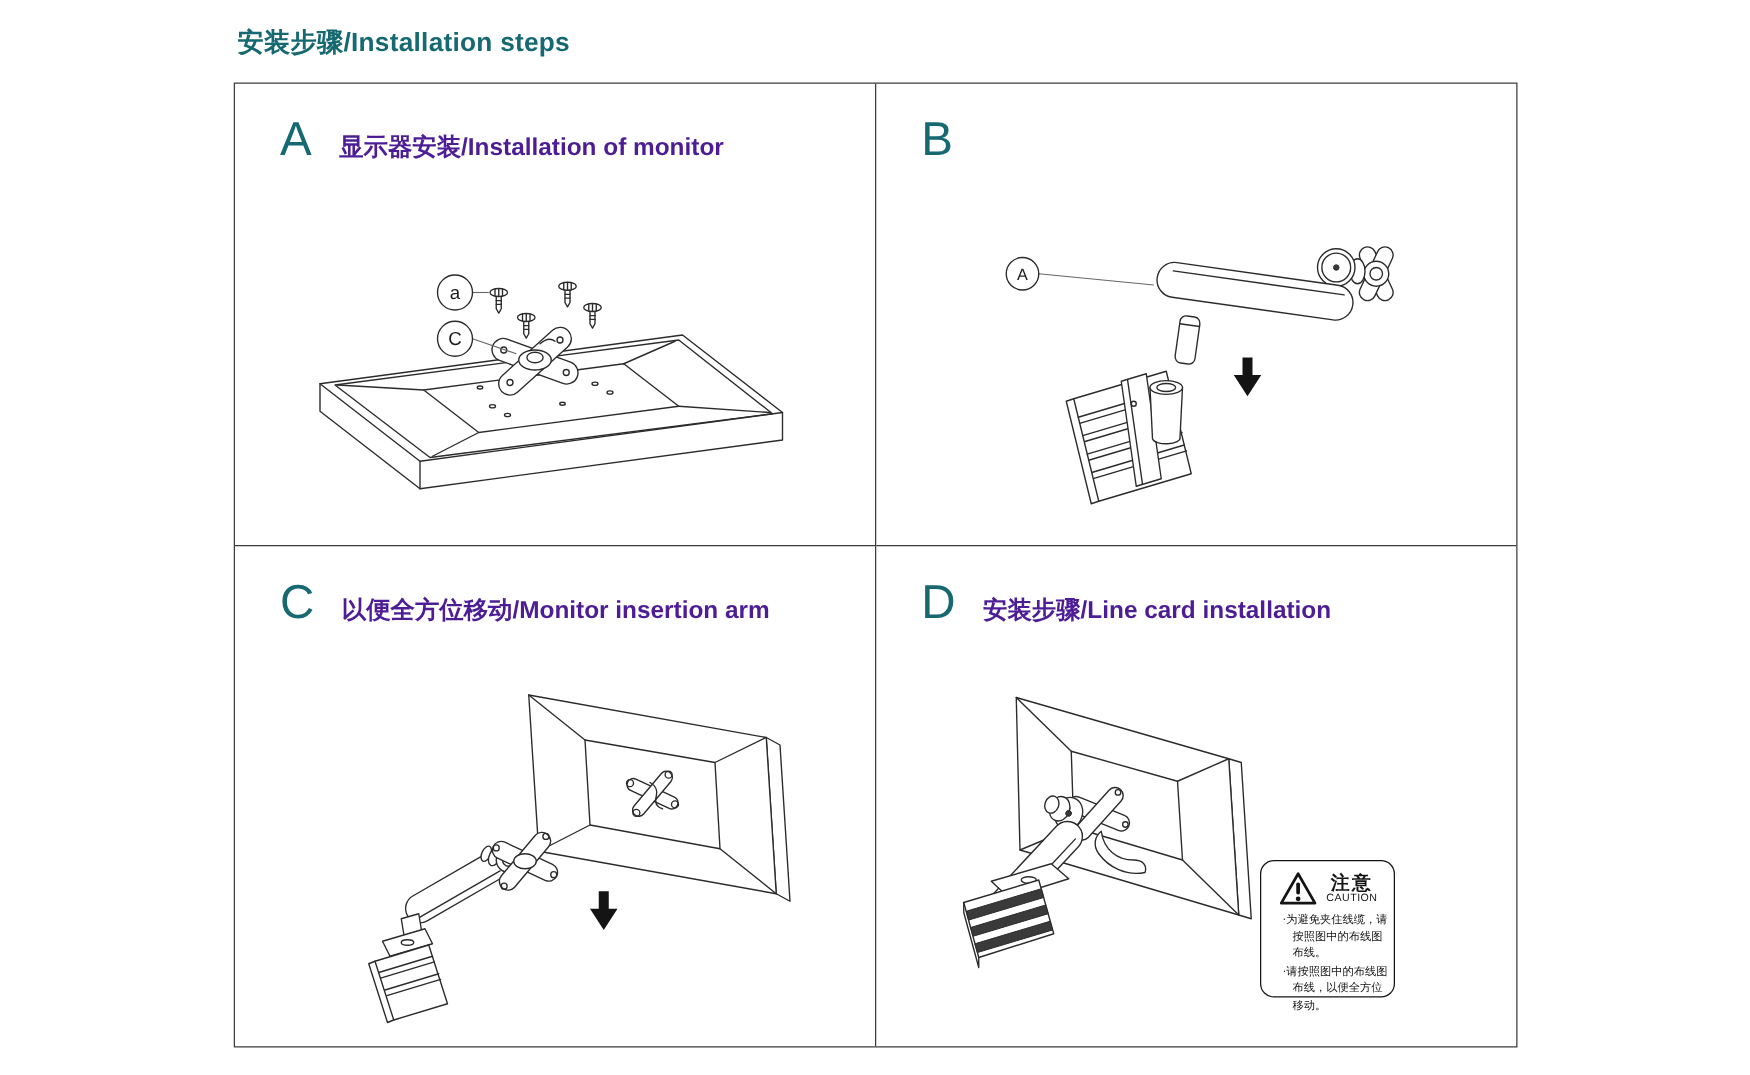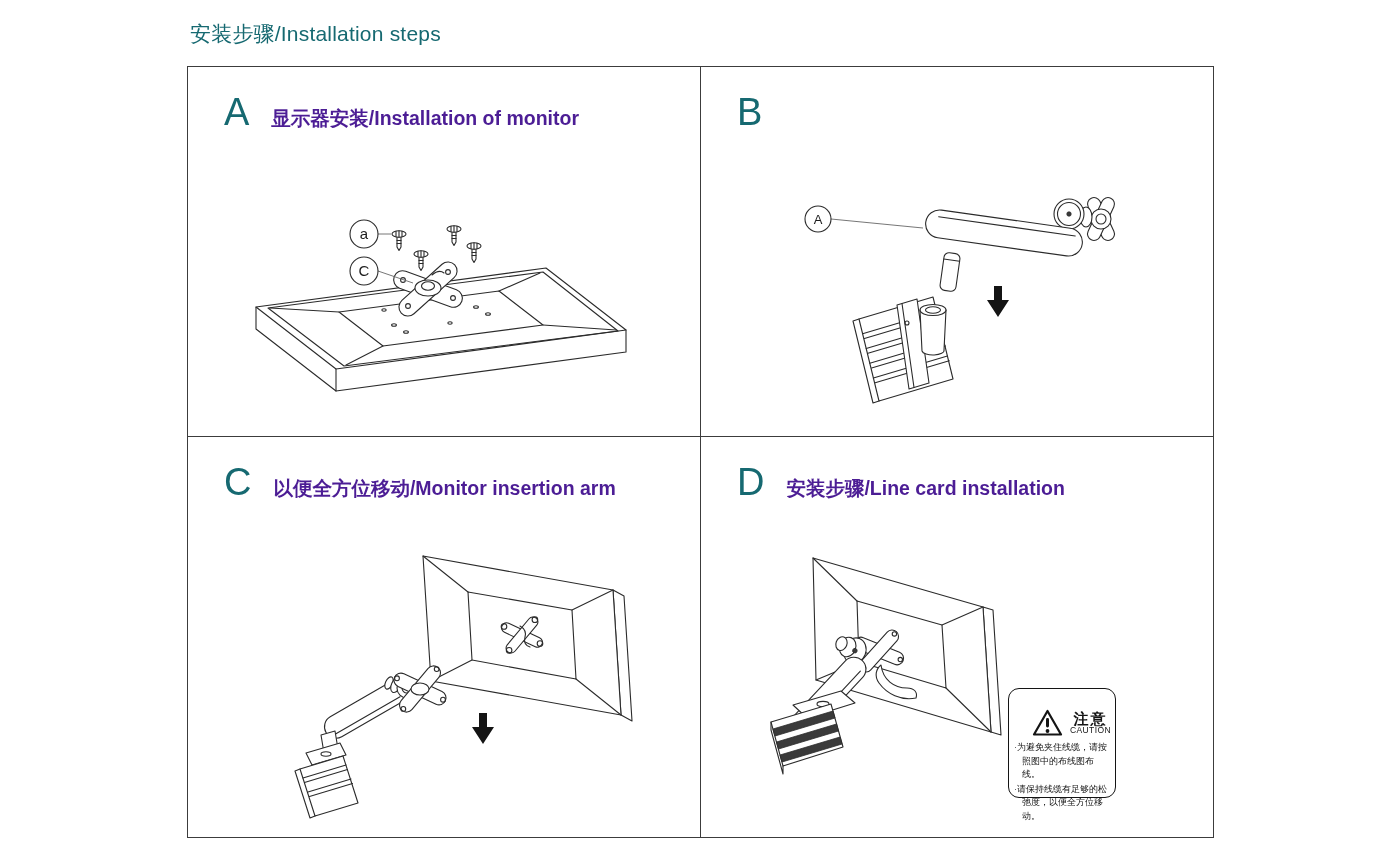--- a/index.html
+++ b/index.html
@@ -1,21 +1,21 @@
 <!DOCTYPE html>
 <html><head>
 <meta charset="utf-8">
 <style>
   html,body{margin:0;padding:0}
   body{
     width:1400px;height:860px;background:#ffffff;position:relative;overflow:hidden;
     font-family:"Liberation Sans","DejaVu Sans",sans-serif;color:#166971;
   }
   .page-title{
-    position:absolute;left:190px;top:20px;font-size:21px;font-weight:400;
+    position:absolute;left:190px;top:20px;font-size:21px;font-weight:700;
     color:#166971;letter-spacing:.2px;
   }
   .grid{
     position:absolute;left:187px;top:66px;width:1025px;height:770px;
     border:1px solid #3c3c3c;display:grid;
     grid-template-columns:513px 1fr;grid-template-rows:370px 1fr;
     background:#fff;
   }
   .cell{position:relative}
   .cell.b-r{border-right:1px solid #3c3c3c}
@@ -31,27 +31,27 @@
   .wh{fill:#ffffff;stroke:#2b2b2b;stroke-width:1.1;stroke-linejoin:round}
   .dk{fill:#3a3a3a;stroke:#2b2b2b;stroke-width:.8}
   .solid{fill:#141414;stroke:none}
   .thin{fill:none;stroke:#666;stroke-width:.9}
   .callout-txt{font-family:"Liberation Sans",sans-serif;font-size:15px;fill:#1c1c1c;text-anchor:middle}
   .caution-box{
     position:absolute;left:1008px;top:688px;width:108px;height:110px;
     border:1.6px solid #141414;border-radius:11px;background:#fff;color:#141414;
     box-sizing:border-box;padding:5px 4px 4px 5px;
   }
-  .caution-head{display:flex;align-items:center;justify-content:flex-end;gap:7px;margin-top:15px}
+  .caution-head{display:flex;align-items:center;justify-content:center;gap:7px;margin-top:3px}
   .caution-titles{display:flex;flex-direction:column;align-items:center;line-height:1.05}
   .caution-zh{font-size:15px;font-weight:700;letter-spacing:2px}
   .caution-en{font-size:8.5px;font-weight:400;letter-spacing:.4px}
   .caution-bullets{margin-top:4px}
   .caution-bullets p{
-    margin:0 0 1px 0;font-size:9px;line-height:1.5;font-weight:500;
+    margin:0 0 1px 12px;font-size:9px;line-height:1.5;font-weight:500;
     padding-left:8px;text-indent:-8px;letter-spacing:0;font-family:Liberation Serif, serif;
   }
 </style>
 </head>
 <body>
 
 <div class="page-title">安装步骤/Installation steps</div>
 
 <div class="grid">
 
@@ -299,15 +299,15 @@
       <rect x="14" y="9" width="3" height="9.5" rx="1.4" fill="#141414"></rect>
       <circle cx="15.5" cy="22" r="1.9" fill="#141414"></circle>
     </svg>
     <div class="caution-titles">
       <span class="caution-zh">注意</span>
       <span class="caution-en">CAUTION</span>
     </div>
   </div>
   <div class="caution-bullets">
     <p>·为避免夹住线缆，请按照图中的布线图布线。</p>
-    <p>·请保持线缆有足够的松弛度，以便全方位移动。</p>
+    <p>·请按照图中的布线图布线，以便全方位移动。</p>
   </div>
 </div>
 
 </body></html>

